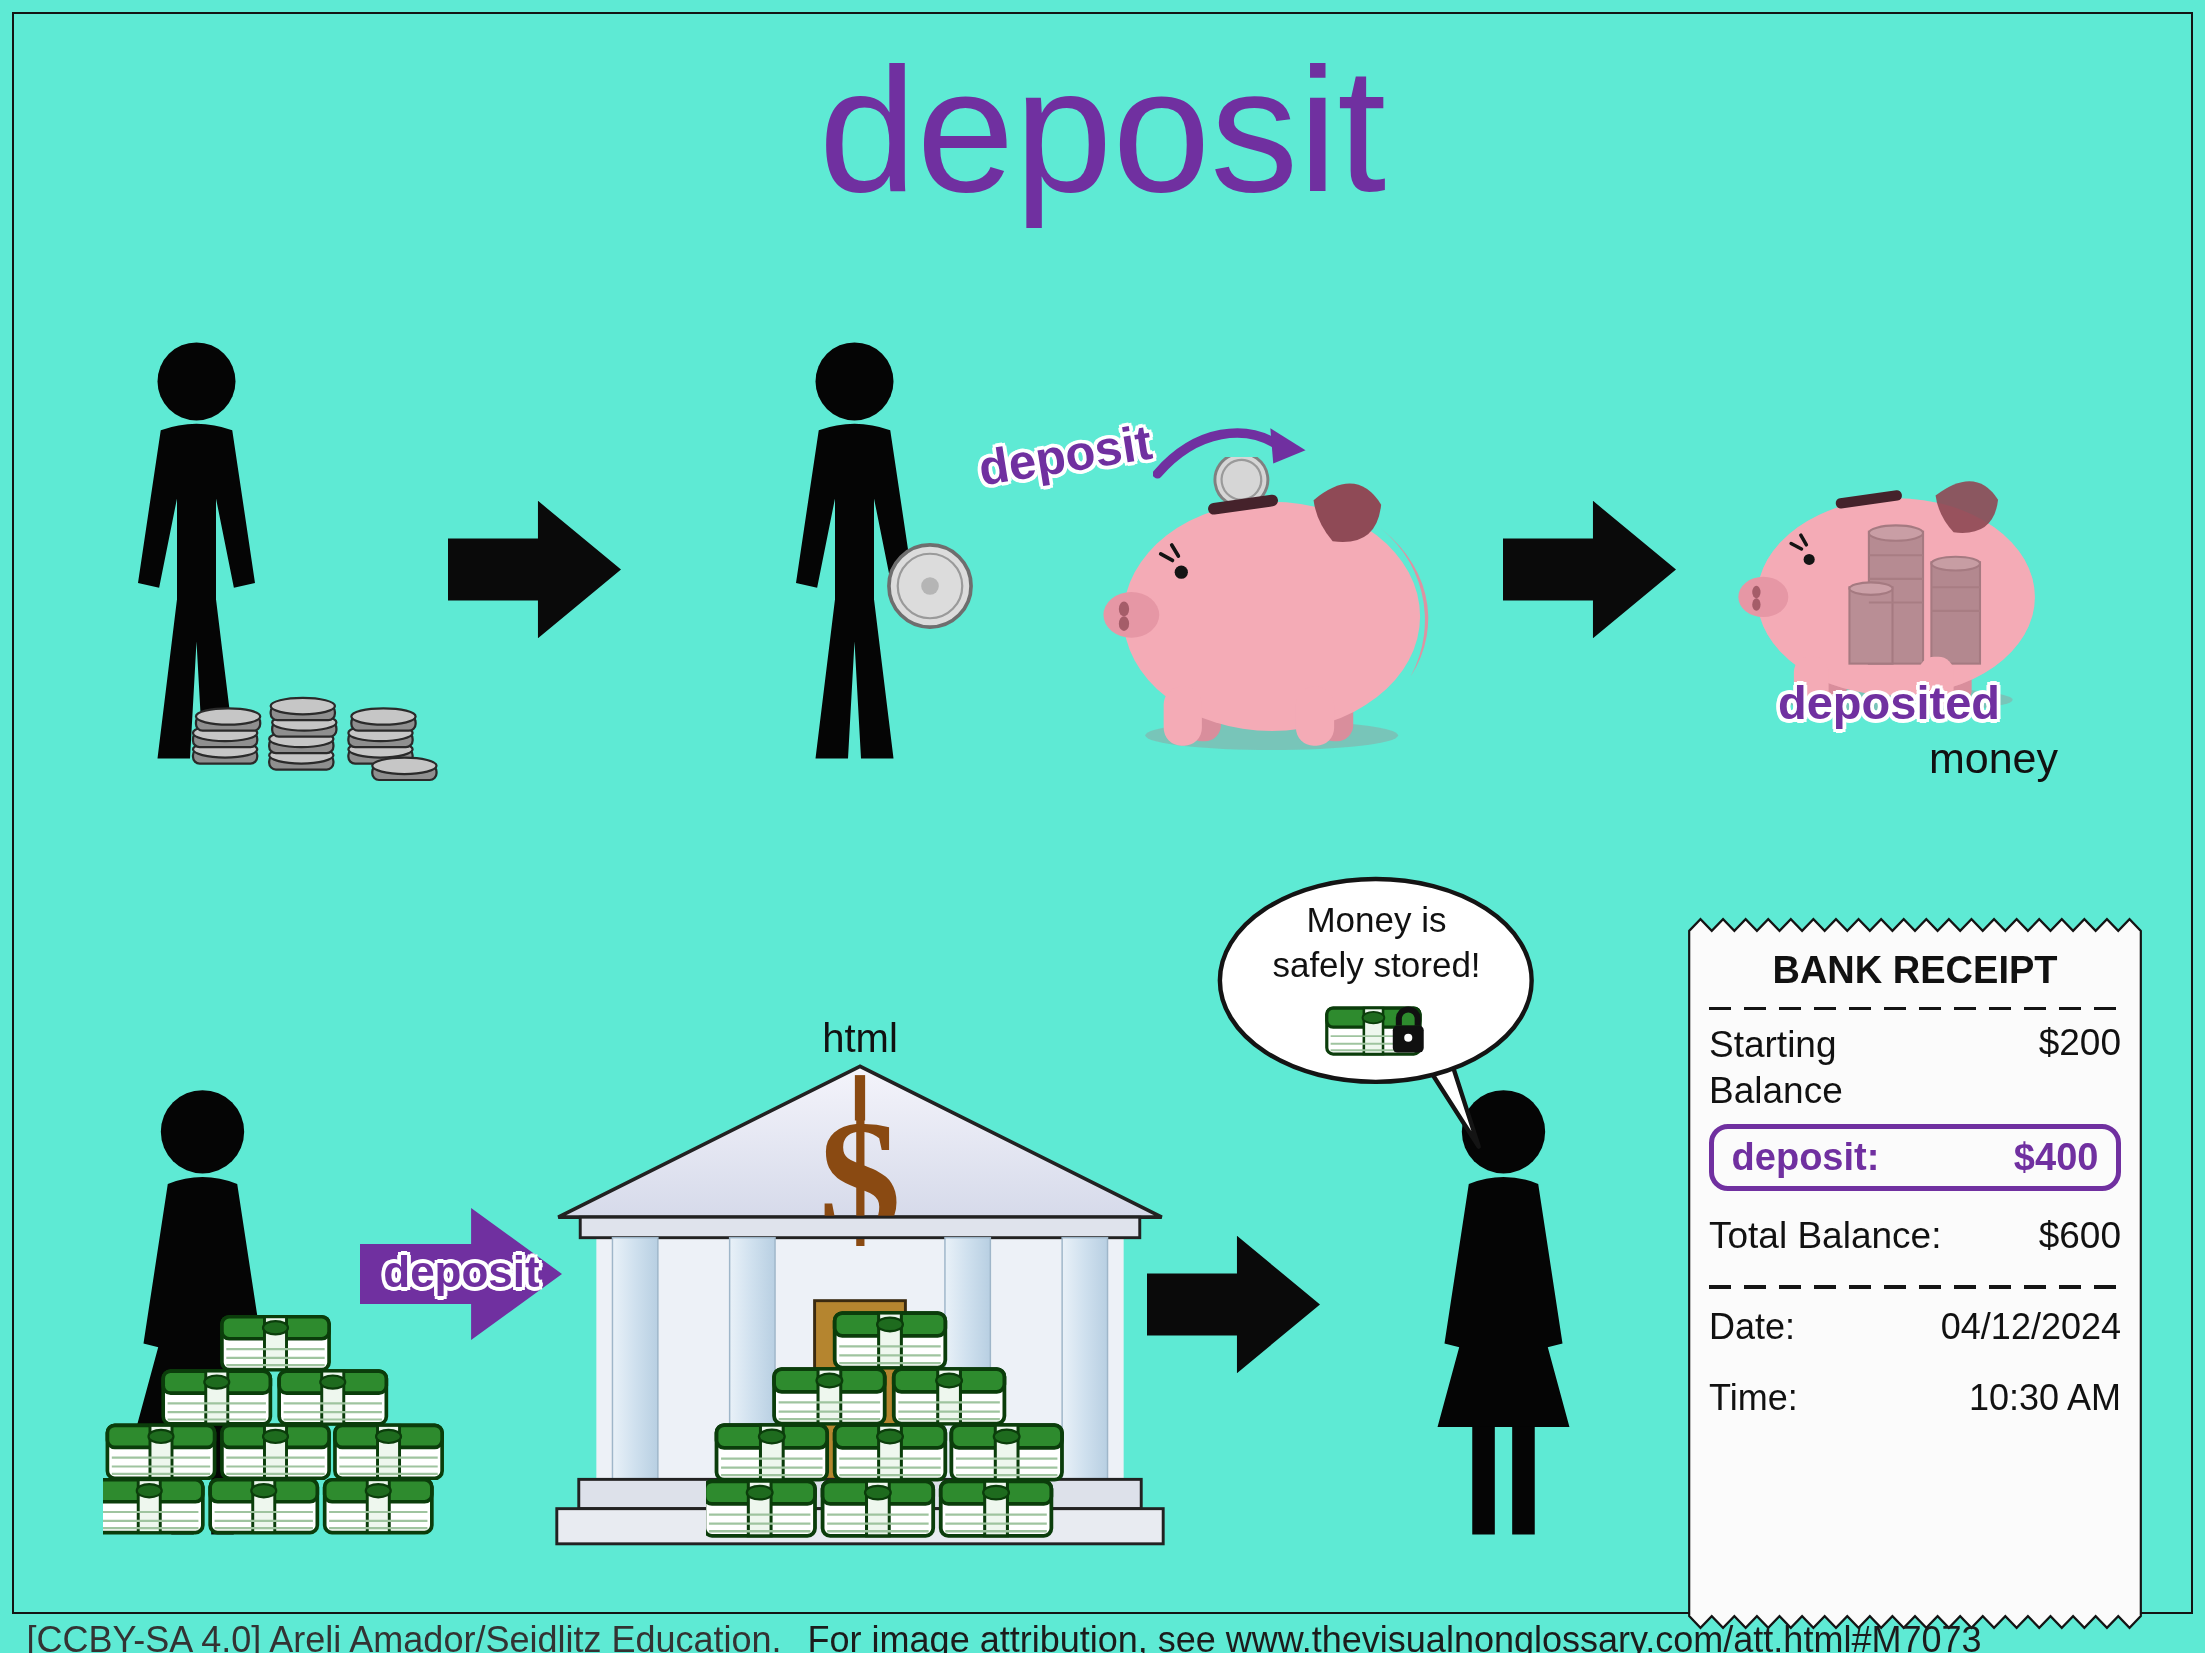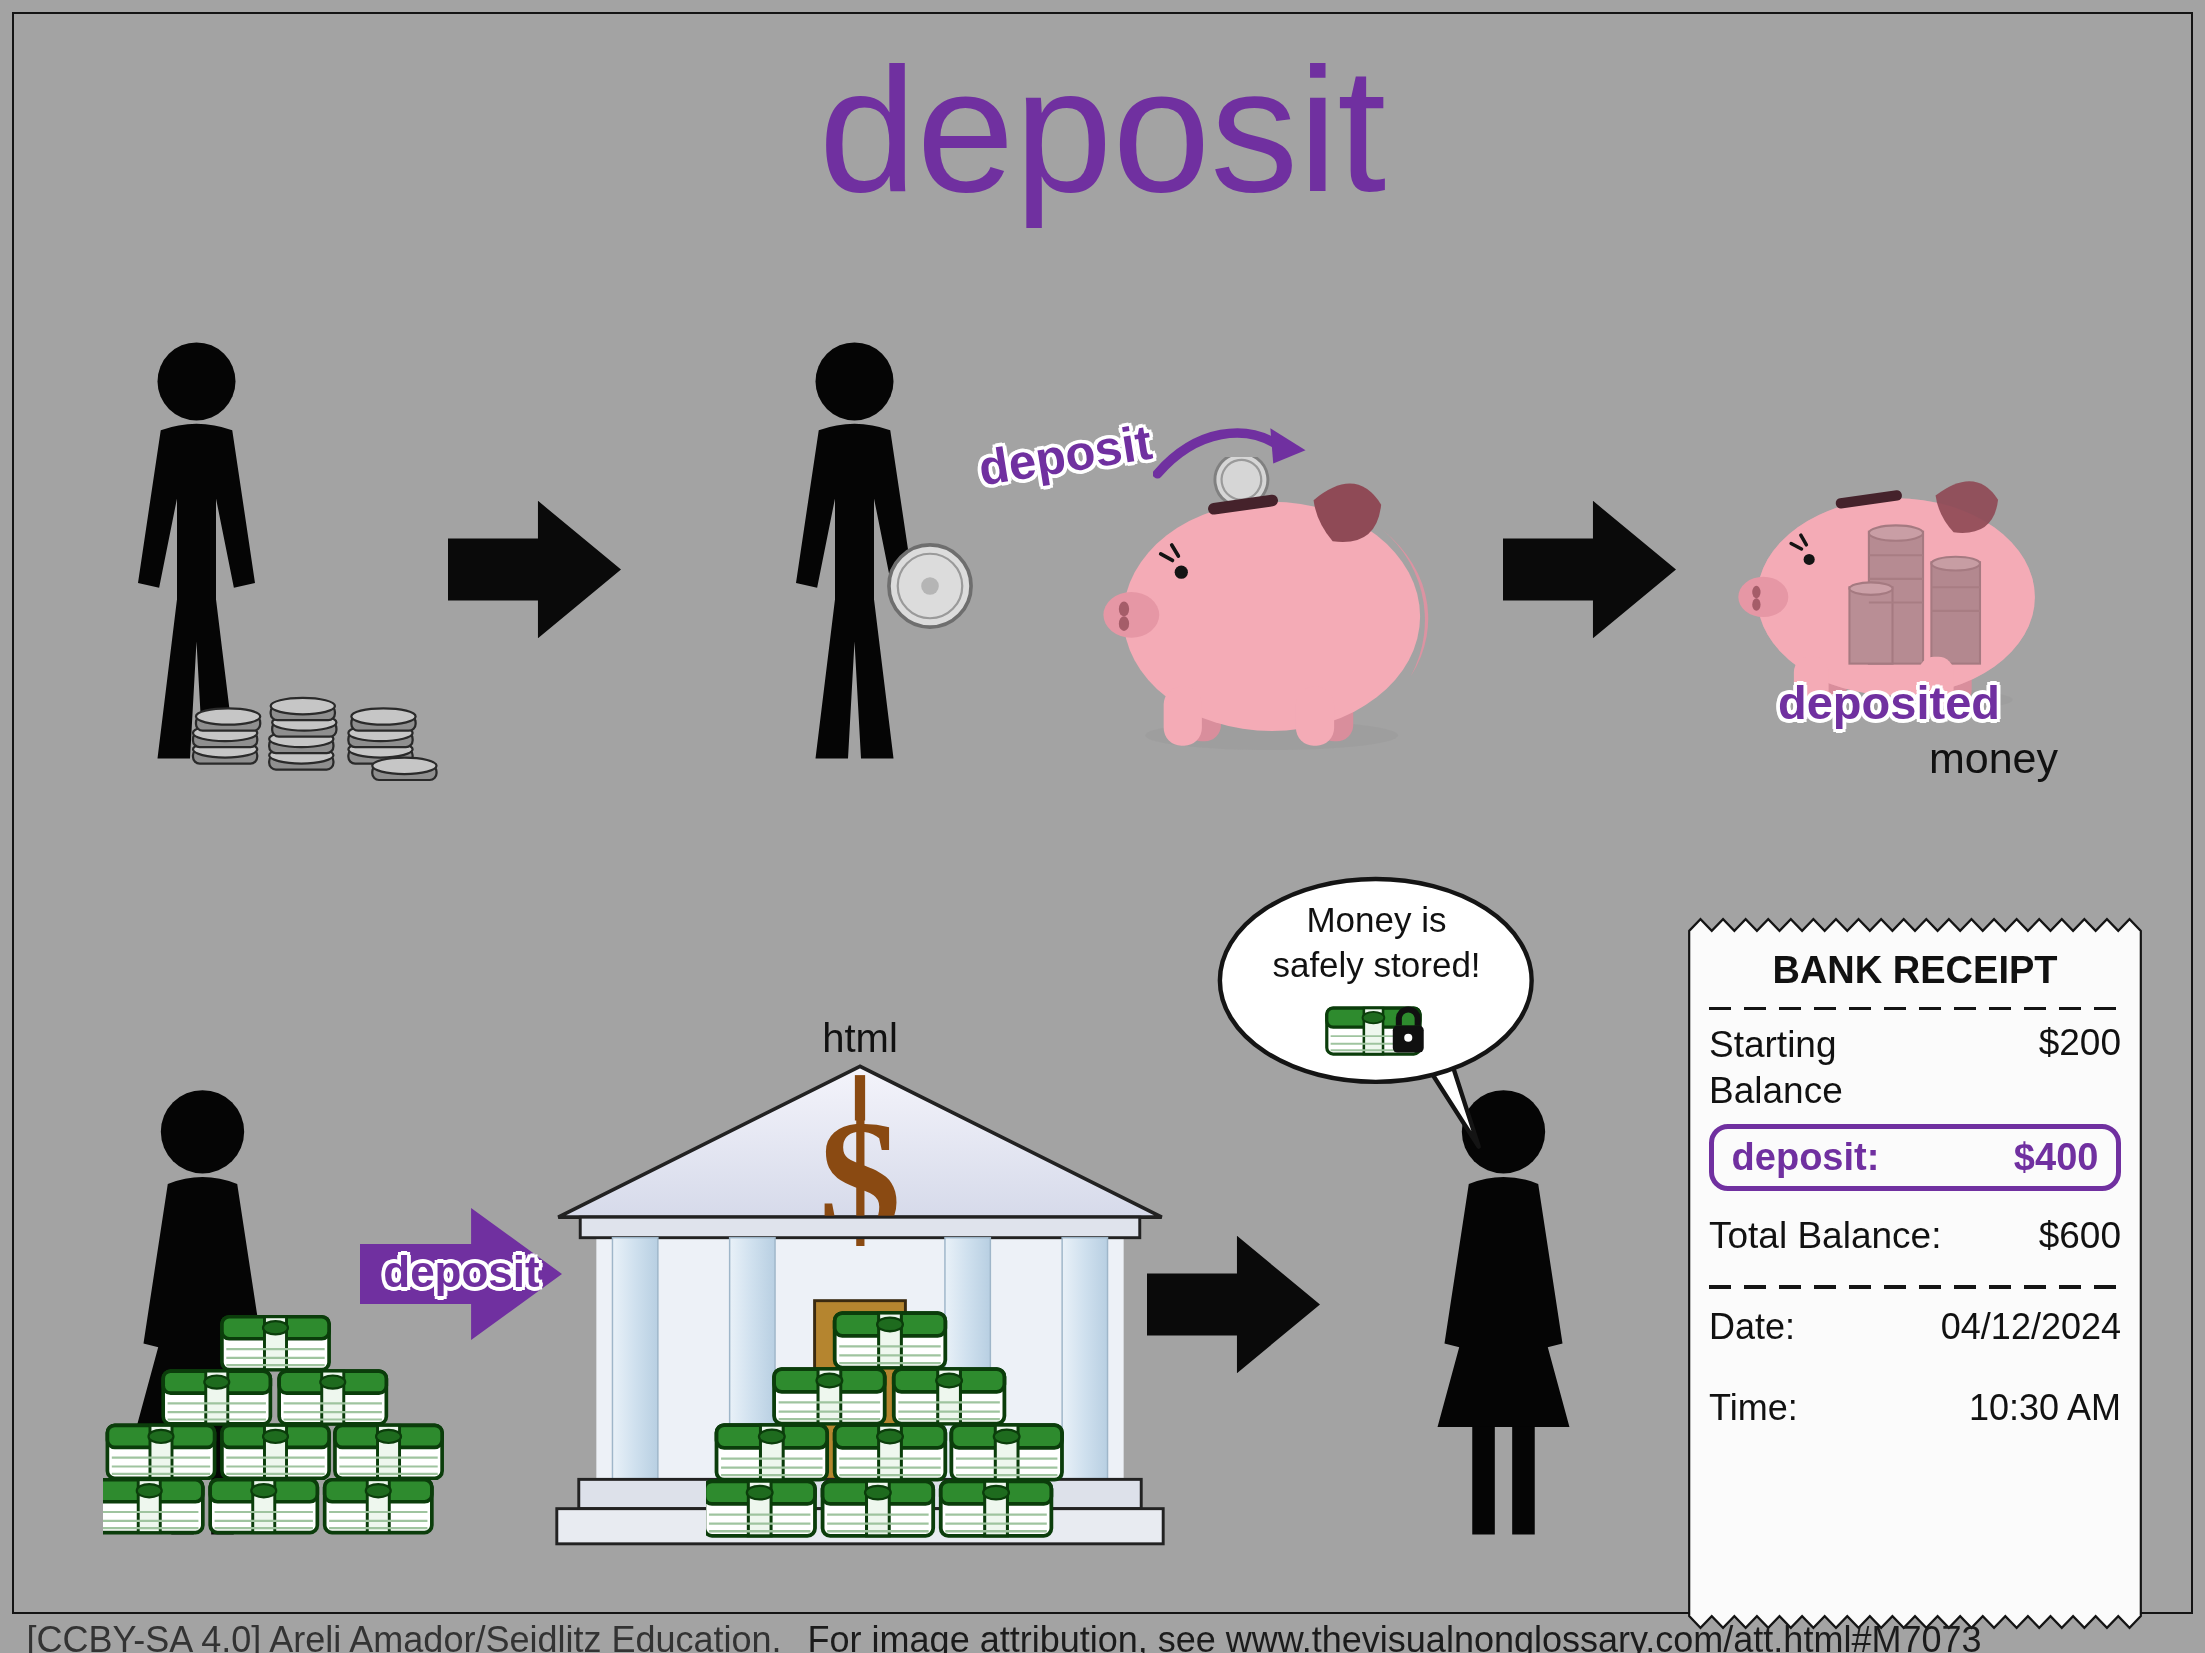--- a/index.html
+++ b/index.html
@@ -1,18 +1,18 @@
 <!DOCTYPE html>
 <html style="font-size:11.8px"><head>
 <meta charset="utf-8">
 <style>
   *{box-sizing:border-box;margin:0;padding:0}
   html,body{background:#fff}
   body{width:2205px;height:1654px;font-family:"Liberation Sans","DejaVu Sans",sans-serif;color:#111;position:relative}
-  .canvas{position:relative;width:2205px;height:1654px;background:#a3a3a3;overflow:hidden}
+  .canvas{position:relative;width:2205px;height:1654px;background:#5eead4;overflow:hidden}
   .frame{position:absolute;left:11.8px;top:11.8px;right:11.8px;bottom:40px;border:2.9px solid #141414;pointer-events:none}
   .abs{position:absolute}
   .title{position:absolute;left:0;right:0;top:29px;text-align:center;font-size:176px;line-height:1.15;color:#7030A0;z-index:3}
   svg{display:block}
   .fullsvg{width:100%;height:100%}
 
   .person{z-index:1}
   .overlay{z-index:2}
   .label{z-index:4}
 
@@ -35,21 +35,21 @@
   .receipt-content{position:absolute;left:22px;right:22px;top:32px;bottom:20.6px;font-size:37px;color:#111}
   .r-header{text-align:center;font-weight:bold;font-size:38px}
   .r-dash{height:3.7px;background:repeating-linear-gradient(90deg,#141414 0 22px,transparent 22px 35px);margin-top:14.7px}
   .r-row{display:flex;justify-content:space-between;}
   .r-start{margin-top:11.8px}
   .r-start .lbl{width:235px;line-height:1.25}
   .r-highlight{margin-top:9px;border:5.1px solid #7030A0;border-radius:19px;padding:7.4px 17.6px;display:flex;justify-content:space-between;align-items:flex-end;color:#7030A0;font-weight:bold;font-size:38px}
   .r-total{margin-top:23.5px}
   .r-dash2{margin-top:28px}
   .r-date{margin-top:17.6px;font-size:36px}
-  .r-time{margin-top:39px;font-size:36px}
+  .r-time{margin-top:29px;font-size:36px}
   .r-thanks{text-align:center;margin-top:1.5px;font-size:35px}
 
   .footer{position:absolute;left:26.5px;top:1619px;font-size:36px;color:#1c1c1c;z-index:6}
   .footer .lic{color:#333}
   .footer .note{margin-left:16px}
 </style>
 </head>
 <body>
 
 <div class="canvas">

